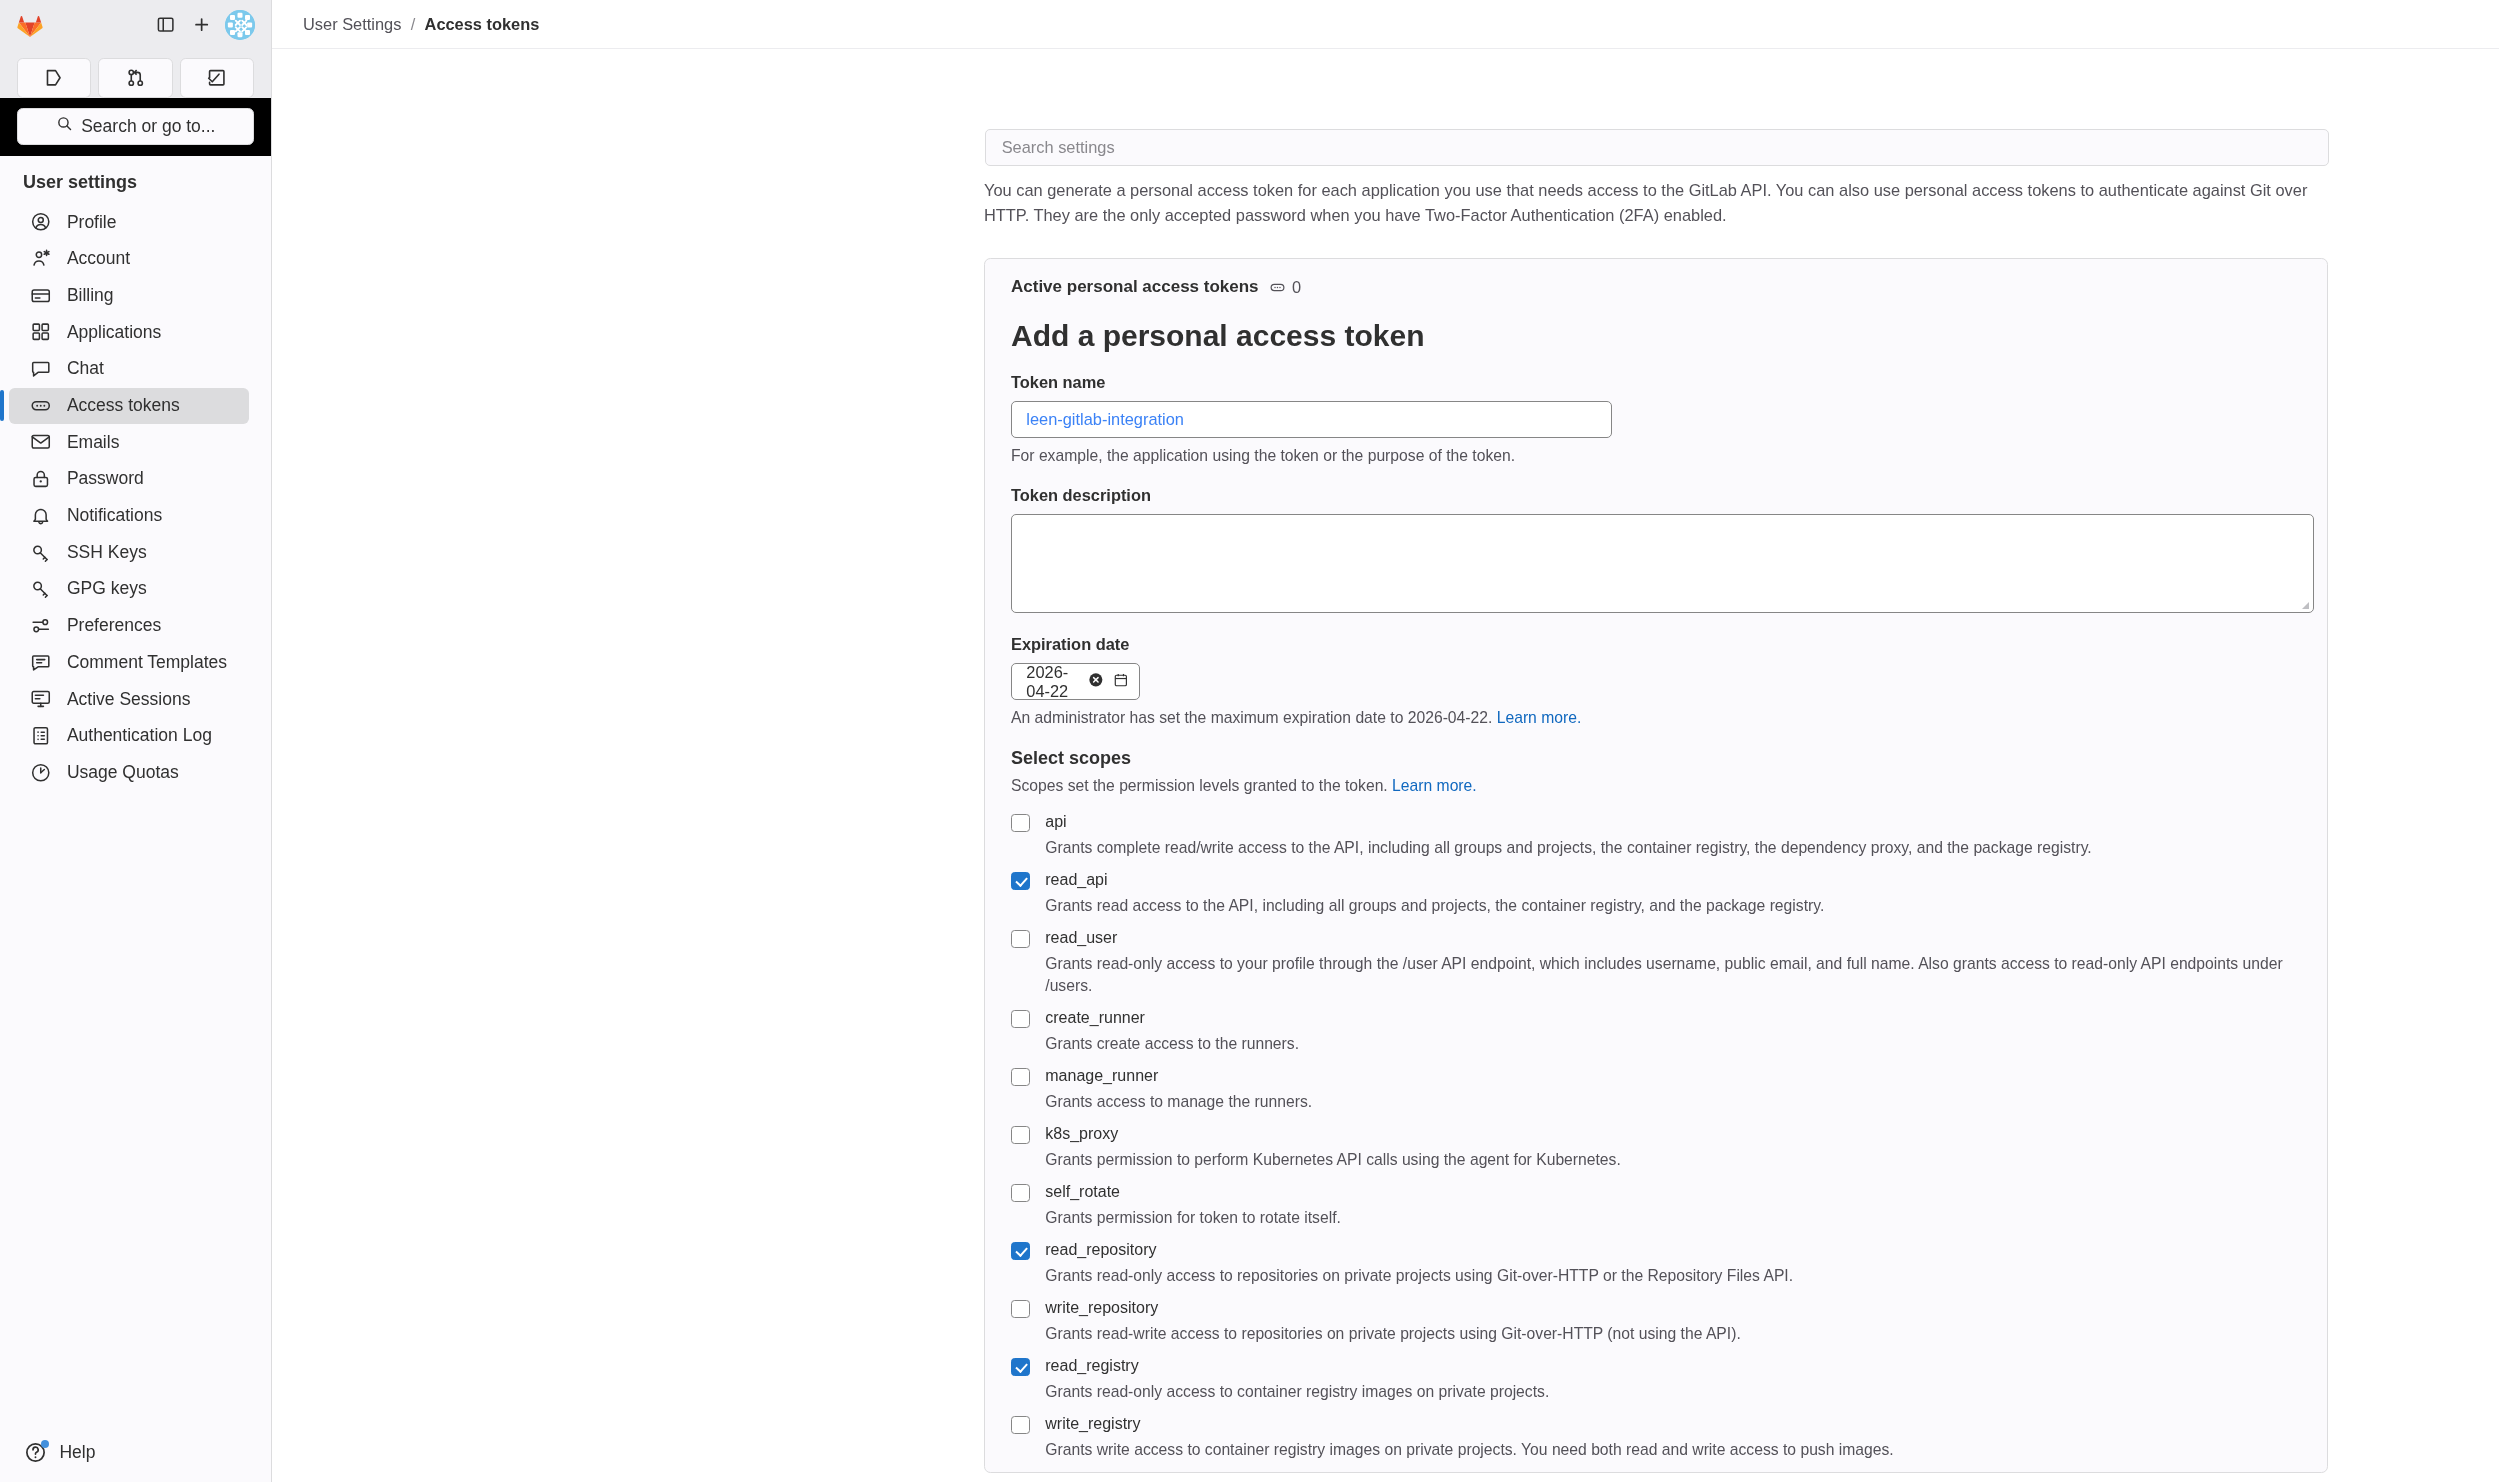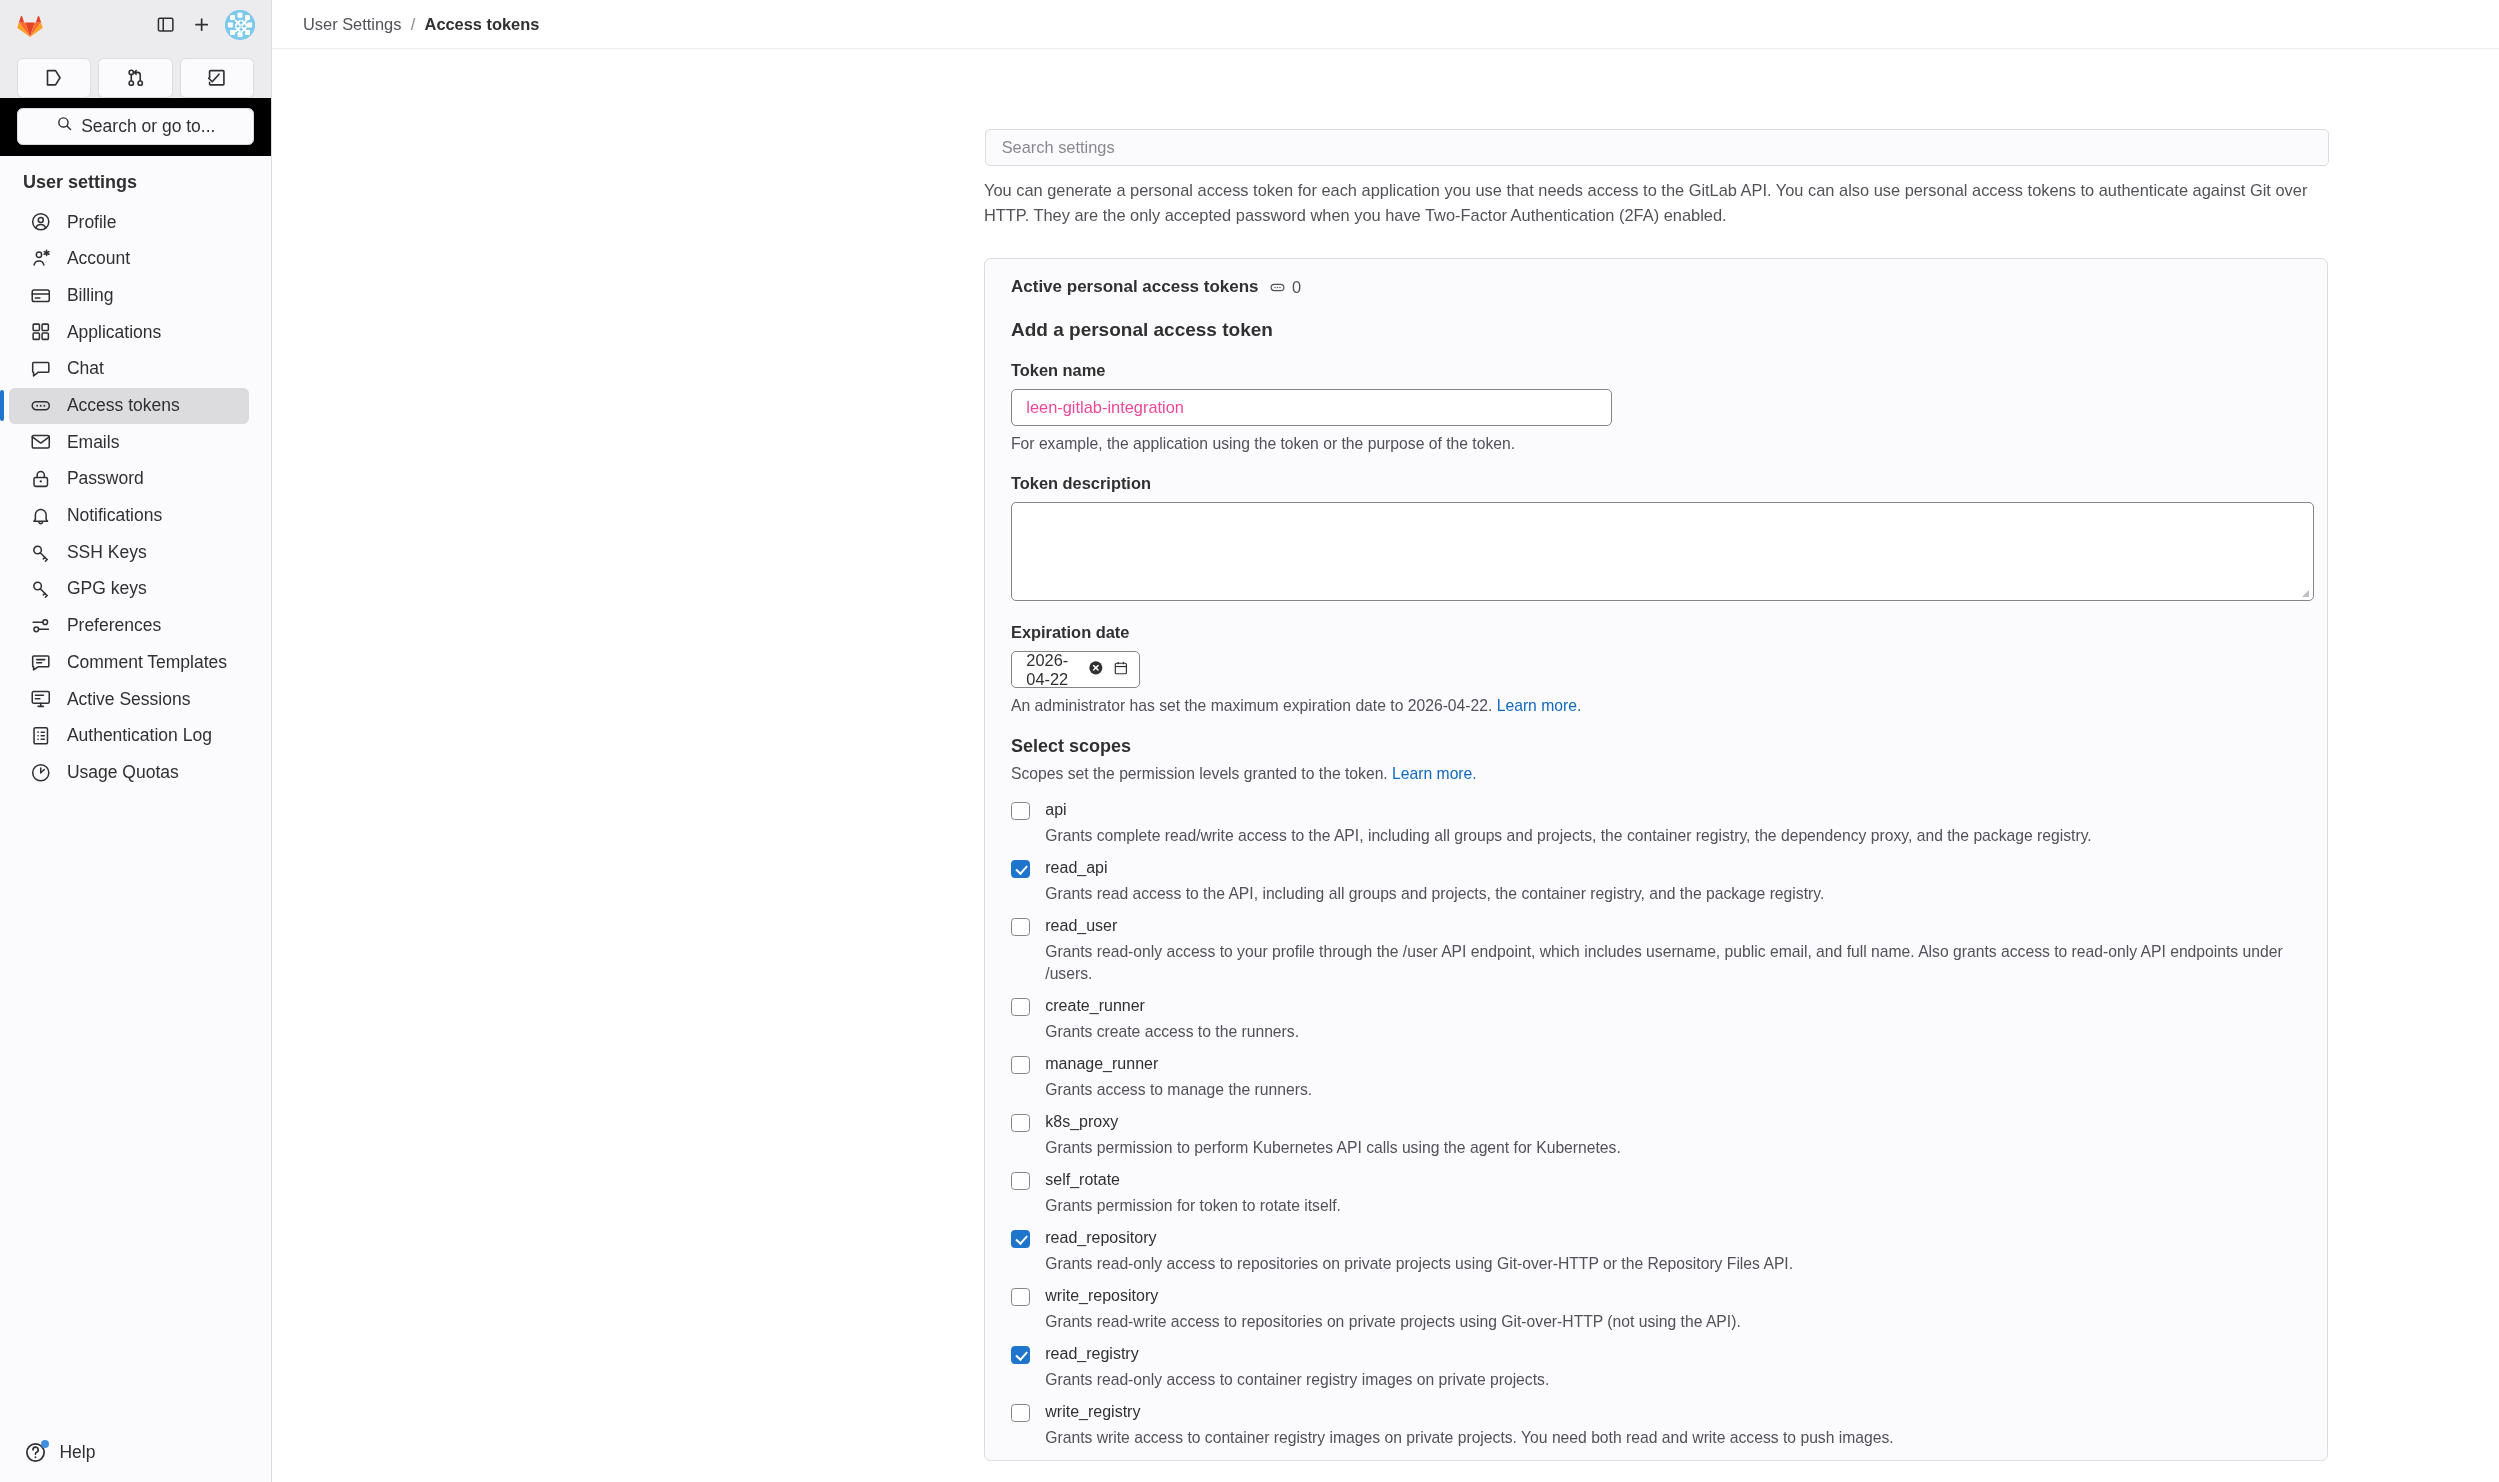--- a/index.html
+++ b/index.html
@@ -154,34 +154,34 @@
     display: flex; align-items: center; gap: 10px;
     font-size: 17px; font-weight: 700; color: #303030;
   }
   .count-badge {
     display: inline-flex; align-items: center; gap: 6.4px;
     font-weight: 400; font-size: 16.4px; color: #535158;
   }
 
   .form-area { padding: 4.3px 26px 0 26px; }
   .form-title {
-    font-size: 19px; font-weight: 700; color: #303030;
+    font-size: 30px; font-weight: 700; color: #303030;
     margin-bottom: 20px;
   }
   .field-label {
     font-size: 16.4px; font-weight: 700; color: #303030;
     margin-bottom: 9.3px; display: block;
   }
   .text-input {
     width: 601px; height: 37px;
     border: 0.7px solid #868686;
     border-radius: 5px;
     background: #fff;
     padding: 0 14.3px;
-    font-size: 16.4px; color: #ec4899;
+    font-size: 16.4px; color: #3b82f6;
     font-family: "Liberation Sans", sans-serif;
     display: flex; align-items: center;
   }
   .help-text {
     font-size: 15.7px; color: #535158;
     margin-top: 8.6px;
   }
   .field-block { margin-bottom: 21.5px; }
   .textarea-box {
     width: 1303px; height: 99px;

